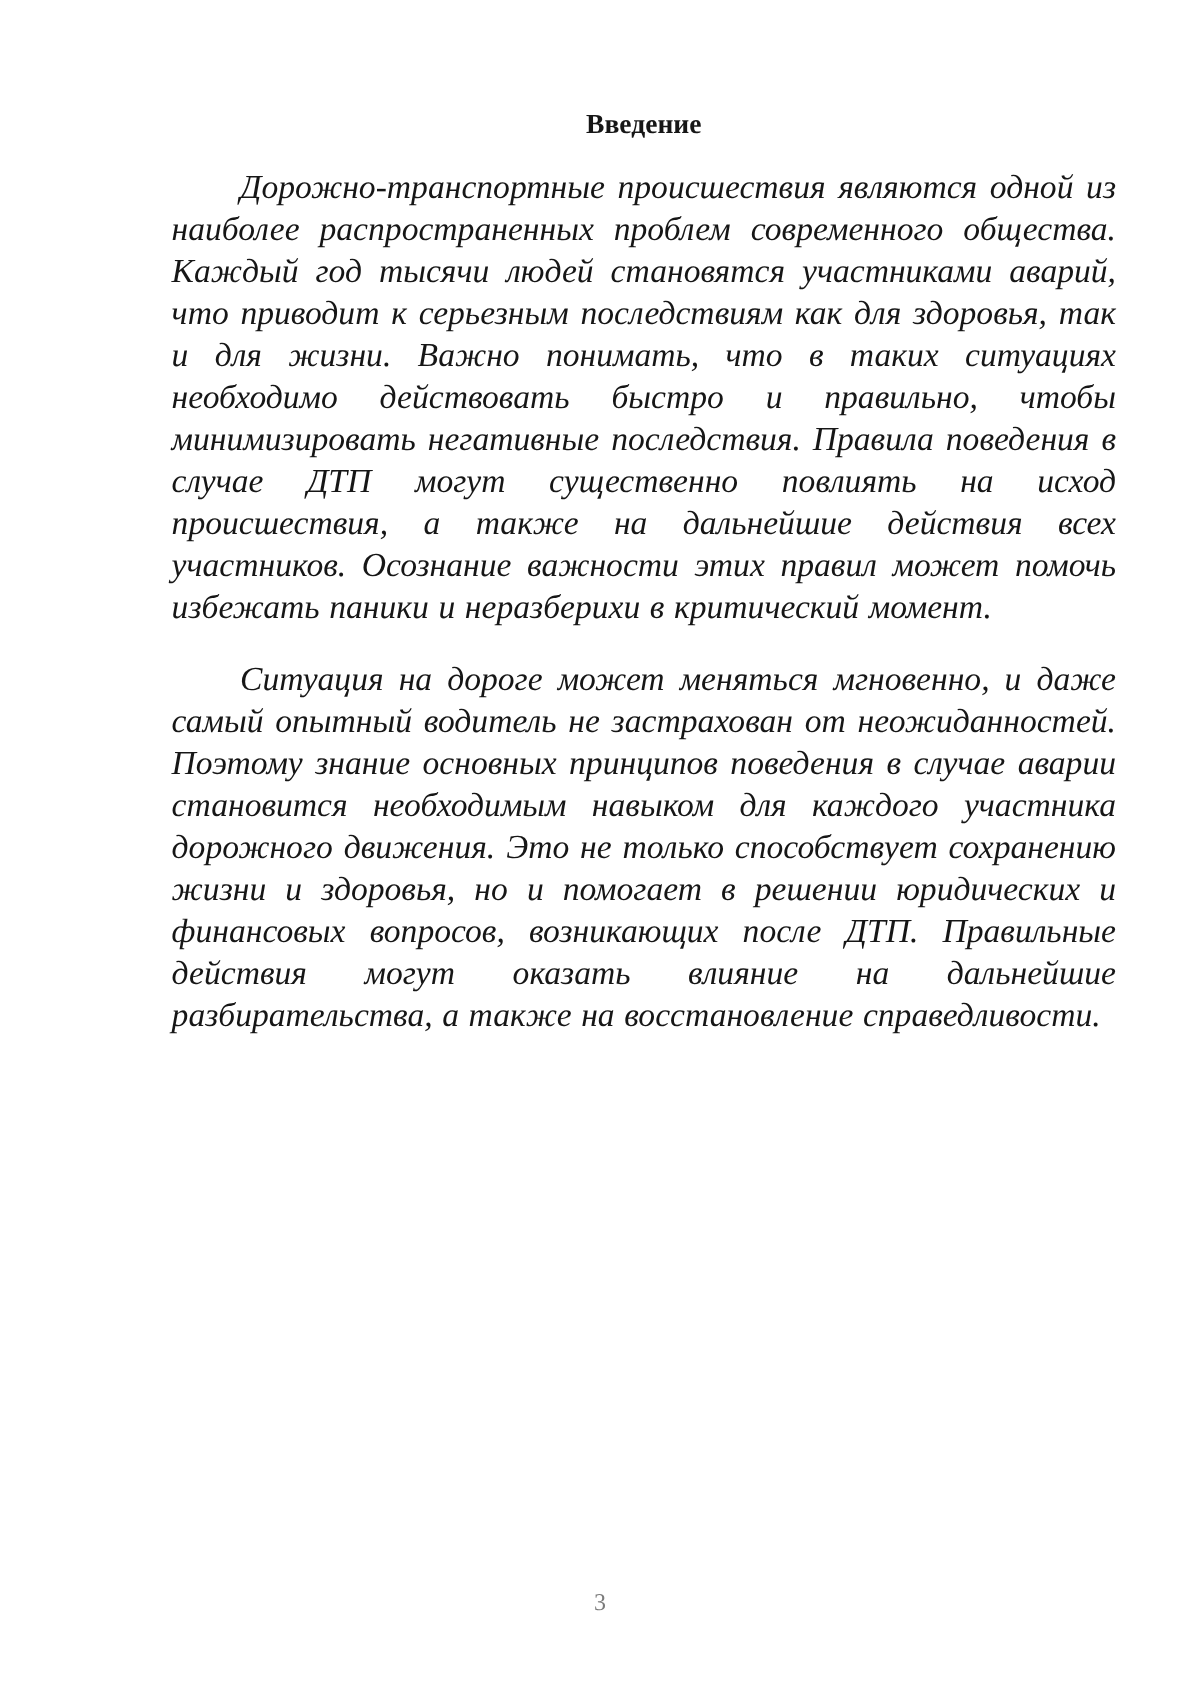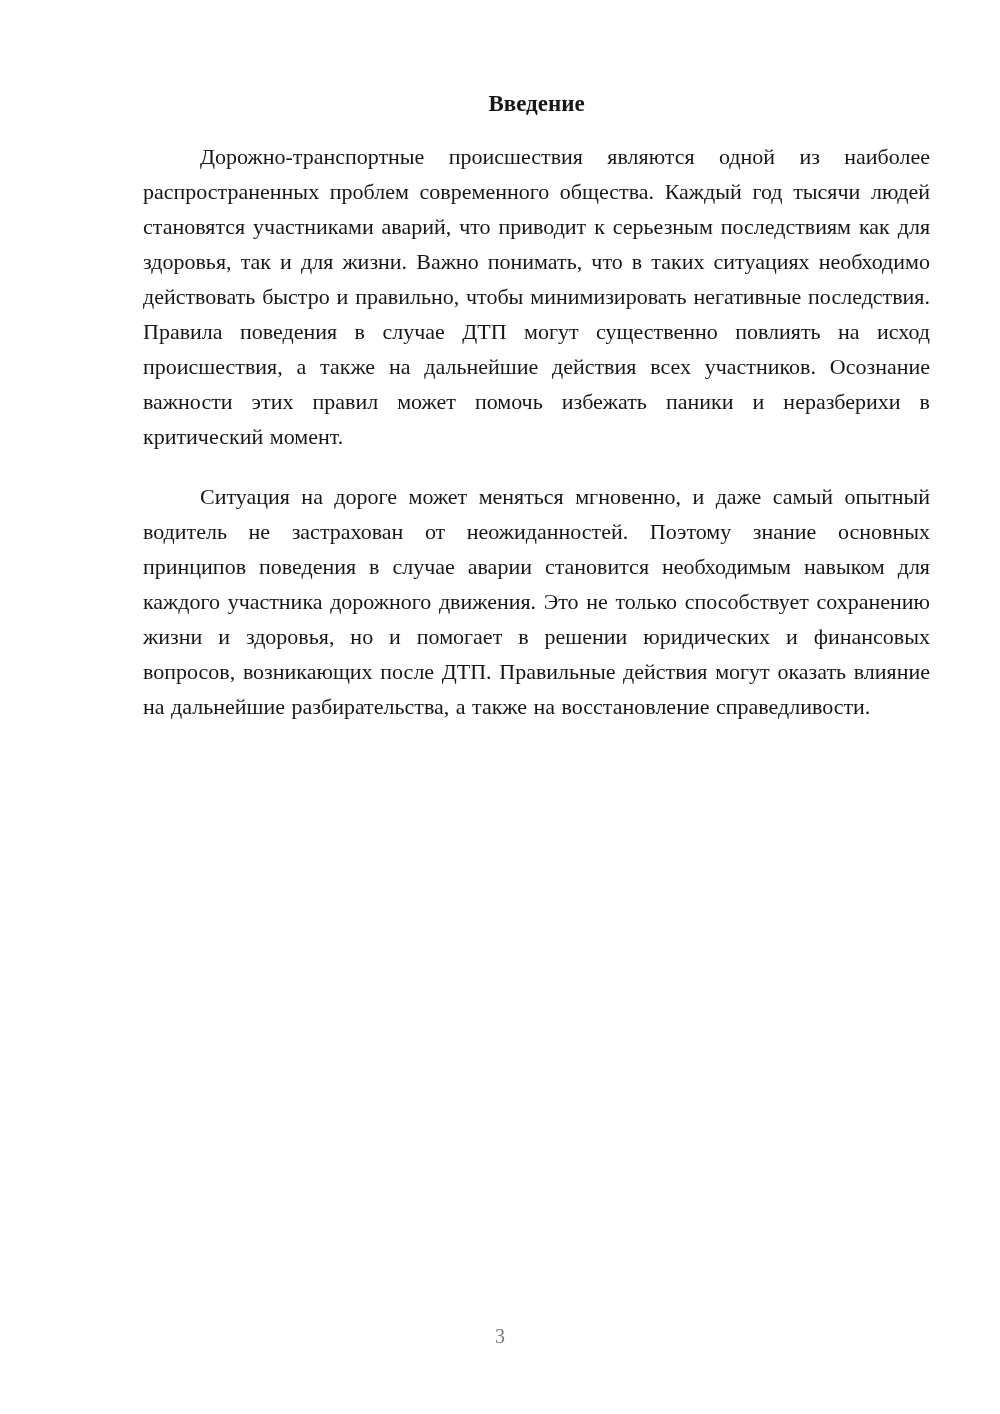--- a/index.html
+++ b/index.html
@@ -24,27 +24,28 @@
   }
   .doc-title{
     font-size:23px;
     font-weight:bold;
     text-align:center;
     line-height:32px;
     margin-bottom:19px;
     color:var(--text-color);
   }
   .doc-body p{
-    font-size:22px;
+    font-size:28px;
     line-height:35px;
     text-align:justify;
     text-indent:57px;
     margin-bottom:25px;
     color:var(--text-color);
     word-spacing:1px;
+    font-style:italic;
   }
   .page-footer{
     position:absolute;
     left:0;
     top:1322px;
     width:1000px;
     text-align:center;
     font-size:20px;
     line-height:28px;
     color:var(--page-number-color);

